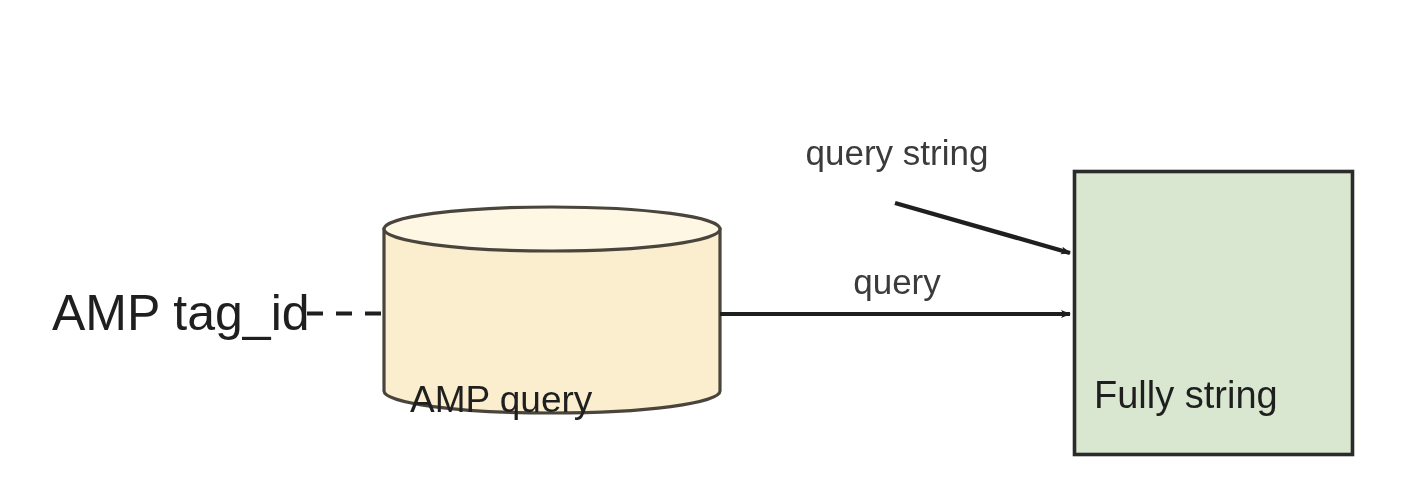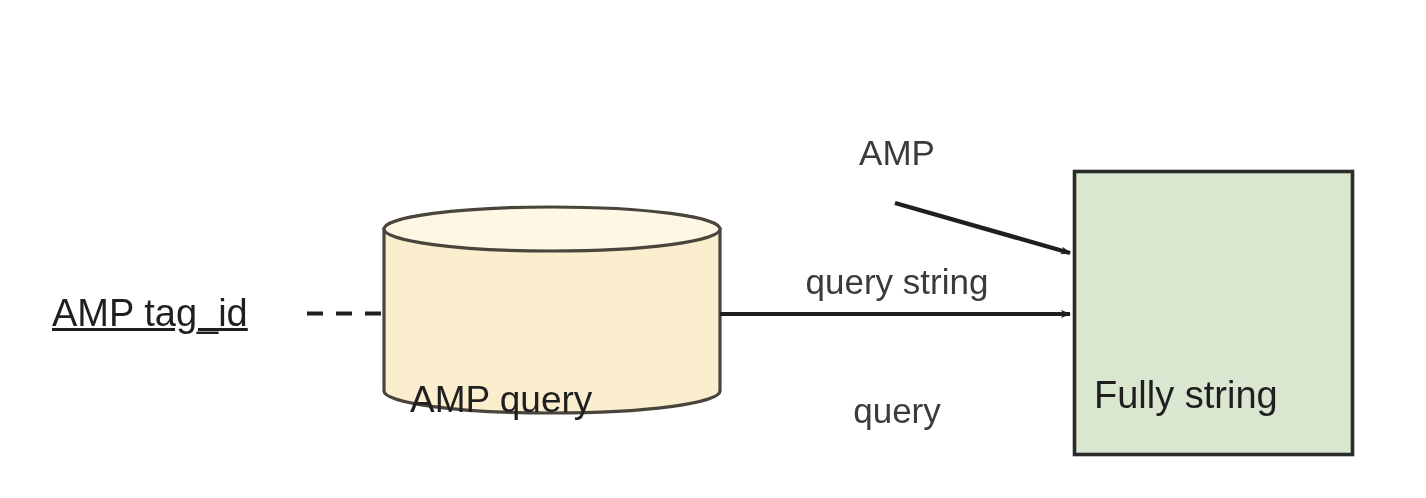--- a/index.html
+++ b/index.html
@@ -29,22 +29,21 @@
     color: #1f1f1f;
     font-family: "Liberation Sans", sans-serif;
     font-size: 37px;
     line-height: 50px;
     white-space: pre;
   }
   
   #label-tagid {
     left: 52px;
     top: 288px;
-    font-size: 38px;
-    text-decoration: underline;
+    font-size: 50px;
   }
   
   #cyl-text {
     left: 410px;
     top: 275px;
     font-size: 37px;
   }
   
   #box-text {
     left: 1094px;
@@ -89,21 +88,20 @@
   </svg>
 
   <div class="txt" id="label-tagid">AMP tag_id</div>
 
   <div class="txt" id="cyl-text">
     <div>AMP query</div>
     
   </div>
 
   <div class="txt" id="label-qs">
-    <div>AMP</div>
     <div>query string</div>
     <div>query</div>
   </div>
 
   <div class="txt" id="box-text">
     <div>Fully string</div>
     
   </div>
 
 </div>

